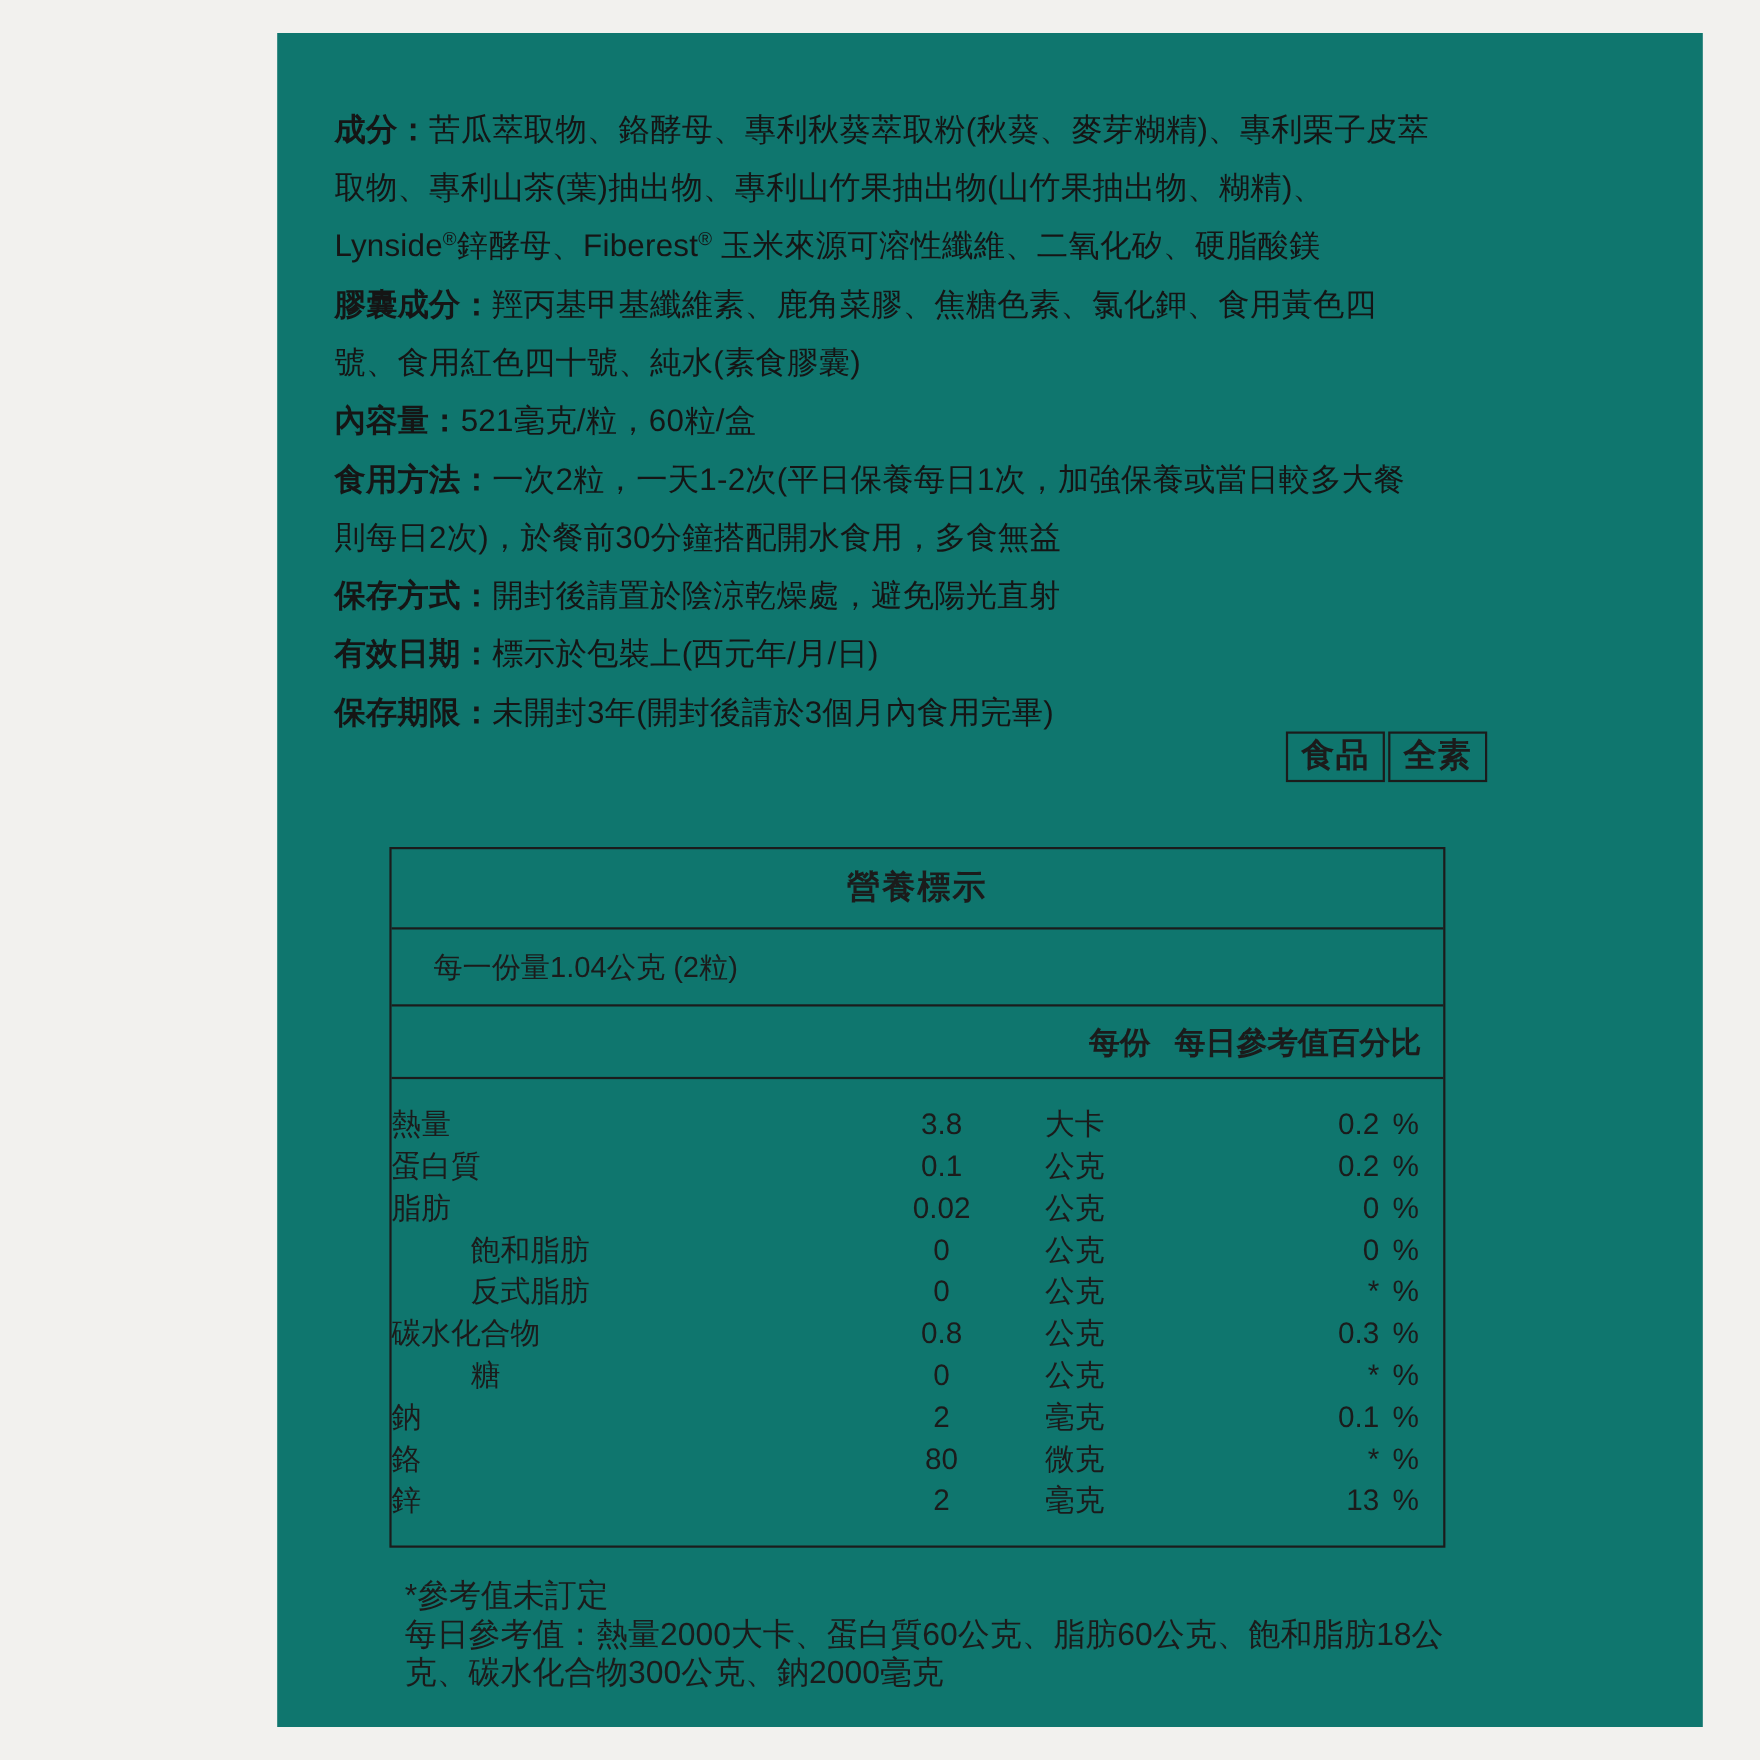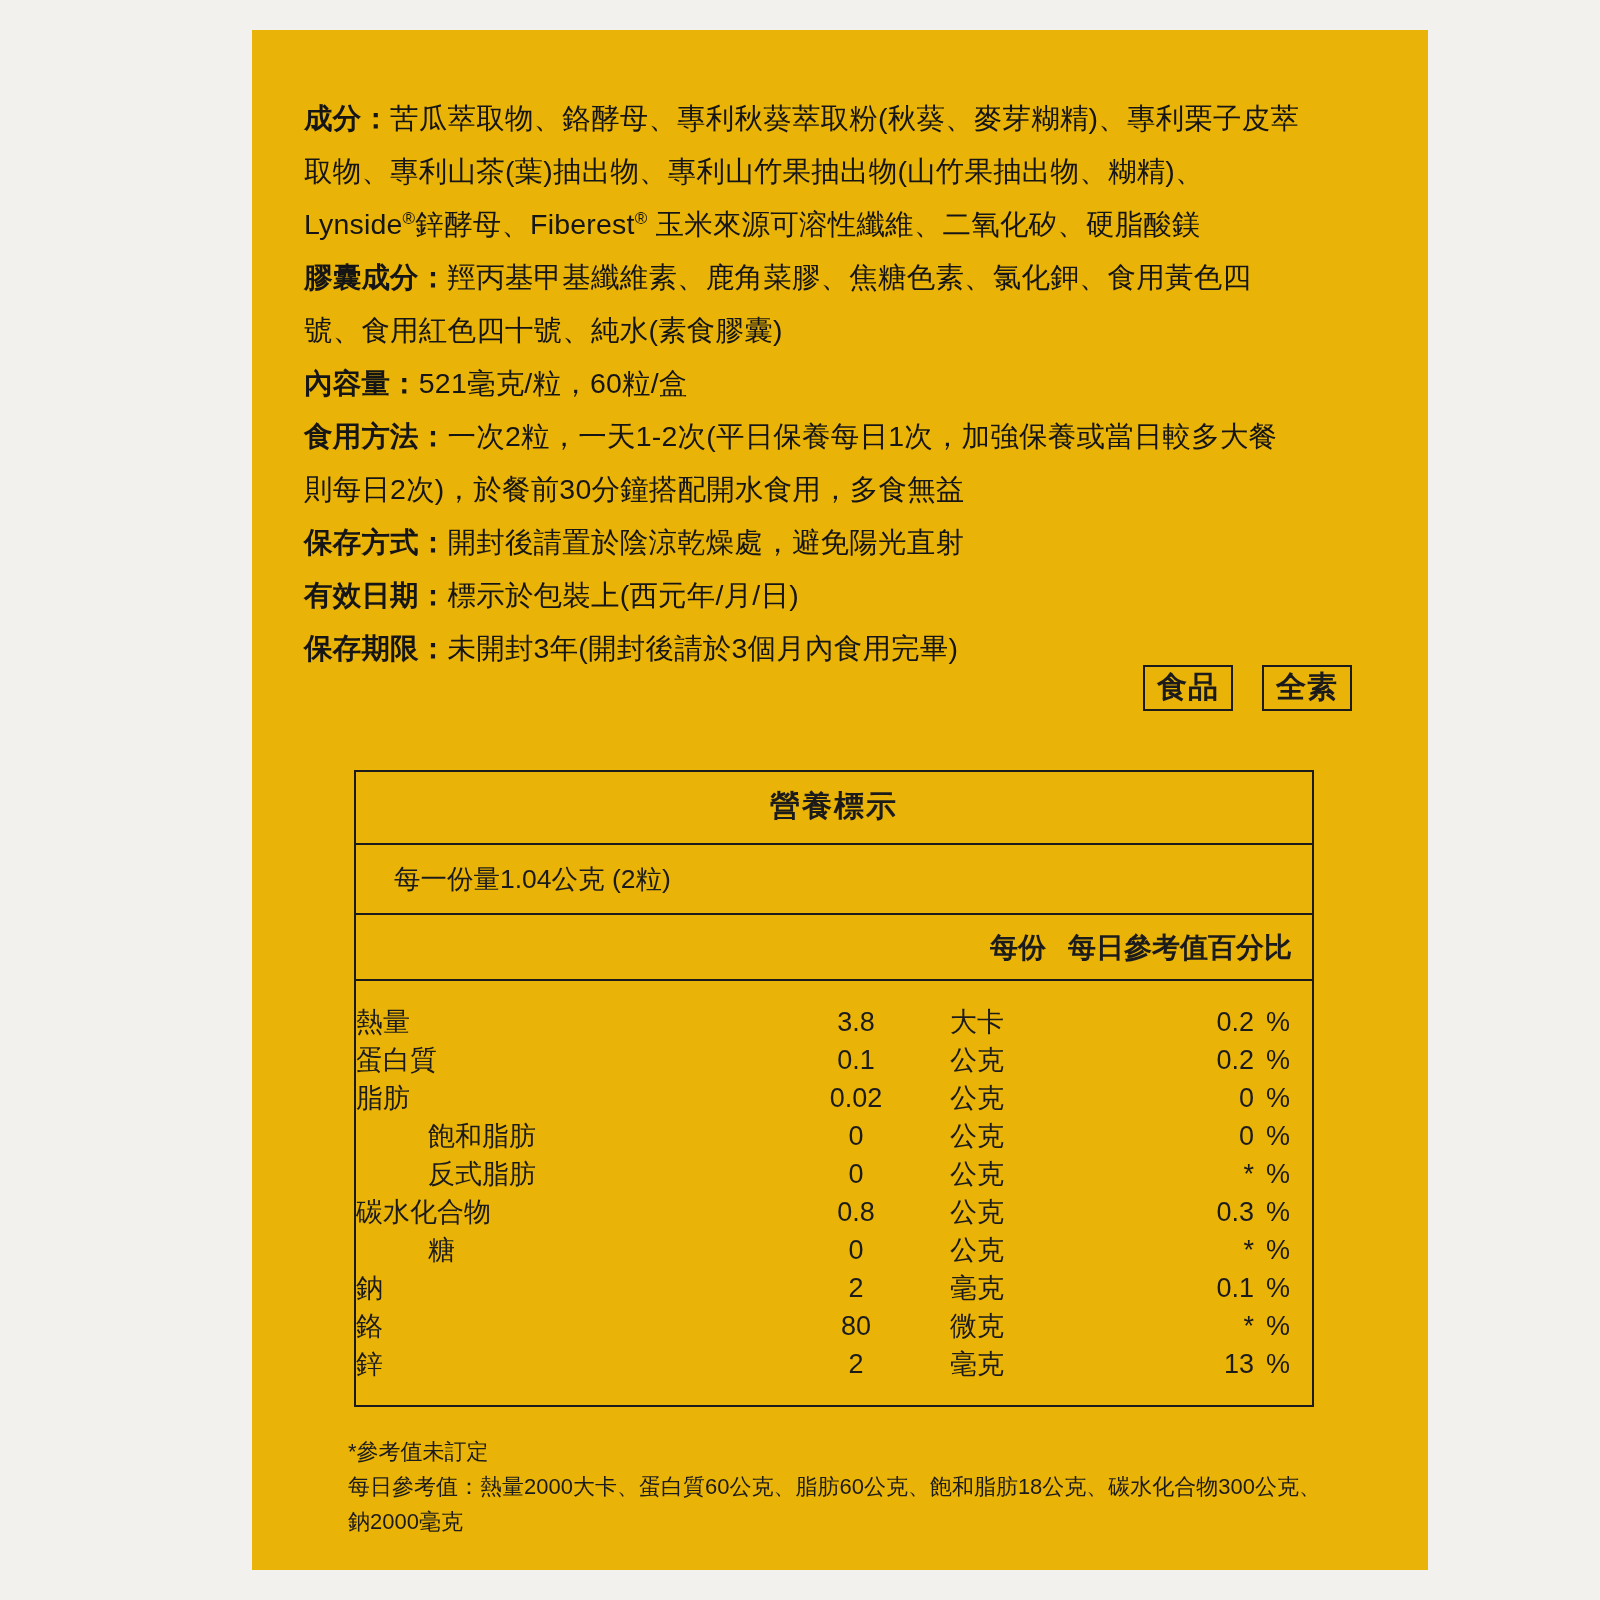--- a/index.html
+++ b/index.html
@@ -11,23 +11,23 @@
     height: 1600px;
     background: #f2f1ee;
     font-family: "Liberation Sans", sans-serif;
     color: #1b1b1b;
     overflow: hidden;
   }
   #label-panel {
     position: absolute;
     left: 252px;
     top: 30px;
-    width: 1176px;
+    width: 1296px;
     height: 1540px;
-    background: #eab308;
+    background: #0f766e;
     box-sizing: border-box;
   }
   .inner {
     position: absolute;
     left: 52px;
     top: 62px;
     width: 1000px;
   }
   
   .info-block {
@@ -46,21 +46,21 @@
     font-size: 17px;
     vertical-align: super;
     line-height: 0;
   }
   
   .badges {
     position: absolute;
     right: -48px;
     top: 573px;
     display: flex;
-    gap: 29px;
+    gap: 3px;
   }
   .badge {
     border: 2.5px solid #1b1b1b;
     padding: 5px 12px 7px 12px;
     font-size: 30px;
     line-height: 1;
     font-weight: bold;
     letter-spacing: 1px;
     background: transparent;
   }
@@ -134,24 +134,24 @@
   }
   .n-pctsign {
     width: 48px;
     text-align: right;
     padding-right: 22px;
     box-sizing: border-box;
   }
   
   .footnotes {
     position: absolute;
-    left: 44px;
+    left: 64px;
     top: 1342px;
     width: 975px;
-    font-size: 22px;
+    font-size: 29px;
     line-height: 35px;
   }
 </style>
 </head>
 <body>
 
 <div id="label-panel">
   <div class="inner">
 
     <div class="info-block">

